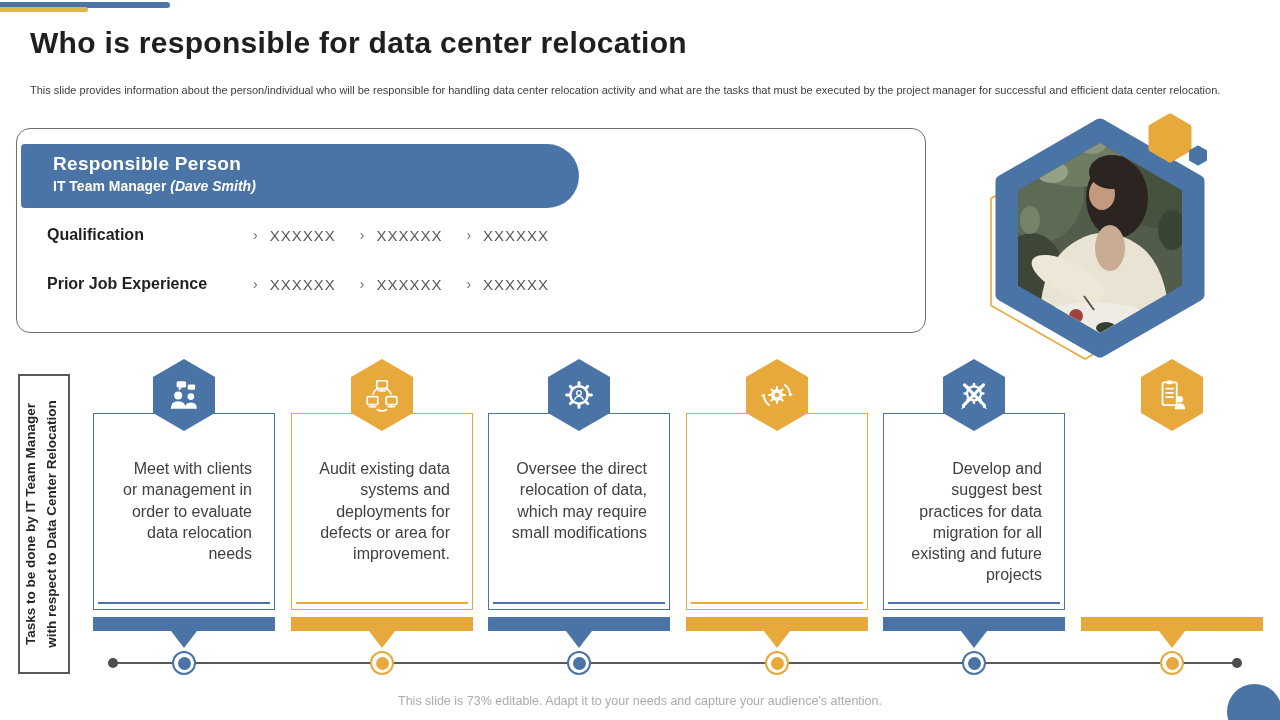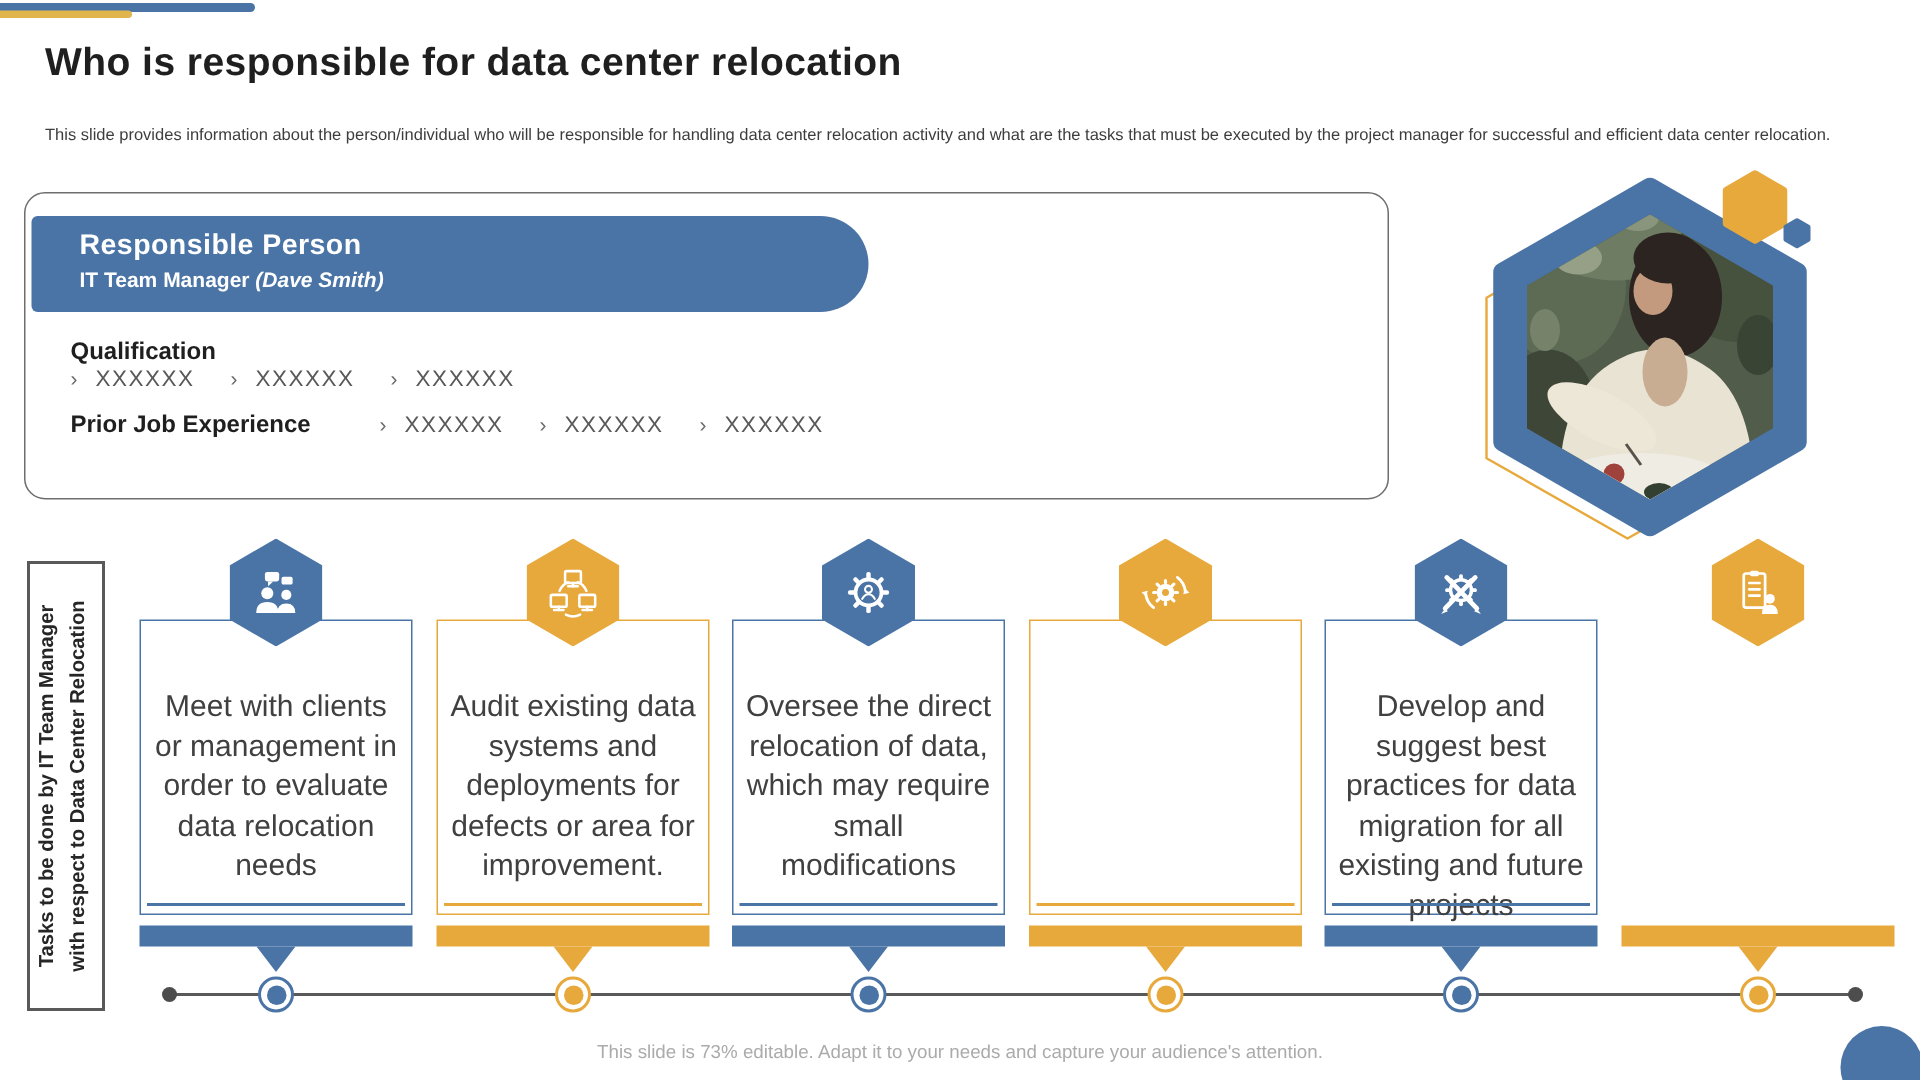--- a/index.html
+++ b/index.html
@@ -4,33 +4,33 @@
 <style>
   * { margin:0; padding:0; box-sizing:border-box; }
   html,body { width:1280px; height:720px; overflow:hidden; background:#fff;
               font-family:"Liberation Sans", sans-serif; }
   #slide { position:relative; width:1280px; height:720px; background:#fff; overflow:hidden; }
 
   
   .bar-blue   { position:absolute; left:0; top:2;  top:2px; width:170px; height:6px; background:#4A74A6; border-radius:0 4px 4px 0; }
   .bar-yellow { position:absolute; left:0; top:7px; width:88px; height:5px; background:#E0B54E; border-radius:0 4px 4px 0; }
 
-  .title { position:absolute; left:30px; top:26px; font-size:26px; font-weight:bold; color:#1f1f1f; letter-spacing:.3px; }
+  .title { position:absolute; left:30px; top:26px; font-size:30px; font-weight:bold; color:#1f1f1f; letter-spacing:.3px; }
   .subtitle { position:absolute; left:30px; top:84px; width:1230px; font-size:11px; color:#3d3d3d; white-space:nowrap; }
 
   
   .resp-box { position:absolute; left:16px; top:128px; width:910px; height:205px;
               border:1px solid #6e6e6e; border-radius:14px; background:#fff; }
   .banner { position:absolute; left:4px; top:15px; width:558px; height:64px; background:#4A74A6;
             border-radius:4px 32px 32px 4px; color:#fff; padding:9px 0 0 32px; }
   .banner-title { font-size:19px; font-weight:bold; letter-spacing:.3px; }
   .banner-role  { font-size:14px; font-weight:bold; margin-top:3px; }
   .banner-name  { font-style:italic; }
   .resp-row { position:absolute; left:30px; display:flex; align-items:baseline; }
-  .resp-row.r1 { top:97px;flex-direction:column; }
+  .resp-row.r1 { top:97px; }
   .resp-row.r2 { top:146px; }
   .resp-label { font-size:16px; font-weight:bold; color:#1f1f1f; width:206px; }
   .resp-items { display:flex; gap:24px; font-size:15px; color:#595959; }
   .resp-item  { display:flex; gap:12px; }
   .chev { color:#6a6a6a; font-size:14px; }
   .xval { letter-spacing:1px; }
 
   
   .hex-photo { position:absolute; left:982px; top:110px; }
 
@@ -42,22 +42,22 @@
 
   
   .card { position:absolute; top:359px; width:182px; height:310px; }
   .c-blue   { --c:#4A74A6; color:#4A74A6; }
   .c-yellow { --c:#E8A93C; color:#E8A93C; }
   .hexicon { position:absolute; left:50%; top:0; width:62px; height:72px; transform:translateX(-50%);
              background:var(--c); clip-path:polygon(50% 0%,100% 25%,100% 75%,50% 100%,0% 75%,0% 25%);
              display:flex; align-items:center; justify-content:center; z-index:2; }
   .hexicon svg { width:38px; height:38px; }
   .card-body { position:absolute; left:0; top:54px; width:182px; height:197px; background:#fff;
-               border:1px solid var(--c); padding:44px 8px 0; text-align:center;
-               font-size:20px; line-height:1.33; color:#404040; }
+               border:1px solid var(--c); padding:44px 22px 0; text-align:right;
+               font-size:16px; line-height:1.33; color:#404040; }
   .card-rule { position:absolute; left:4px; right:4px; bottom:5px; height:2px; background:var(--c); }
   .card-bar  { position:absolute; left:0; top:258px; width:182px; height:14px; background:var(--c); }
   .card-ptr  { position:absolute; left:50%; top:272px; transform:translateX(-50%); width:0; height:0;
                border-left:13px solid transparent; border-right:13px solid transparent;
                border-top:17px solid var(--c); }
 
   
   .tl-line { position:absolute; left:113px; top:662px; width:1124px; height:2px; background:#595959; }
   .tl-dot  { position:absolute; top:658px; width:10px; height:10px; border-radius:50%; background:#4d4d4d; }
   .tl-ring { position:absolute; top:651px; width:24px; height:24px; border-radius:50%; background:#fff;

